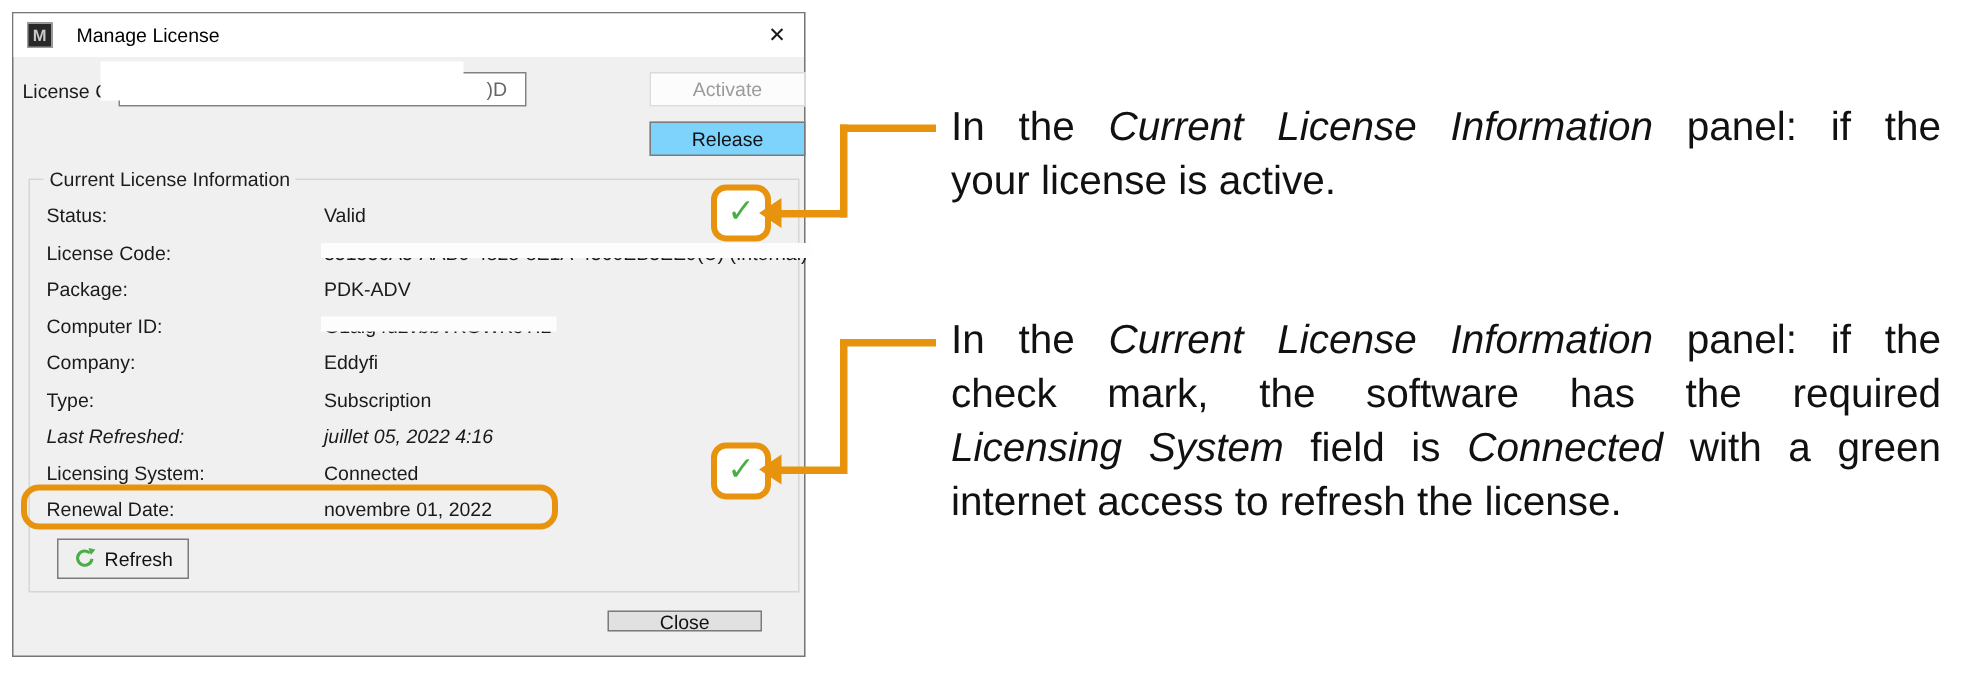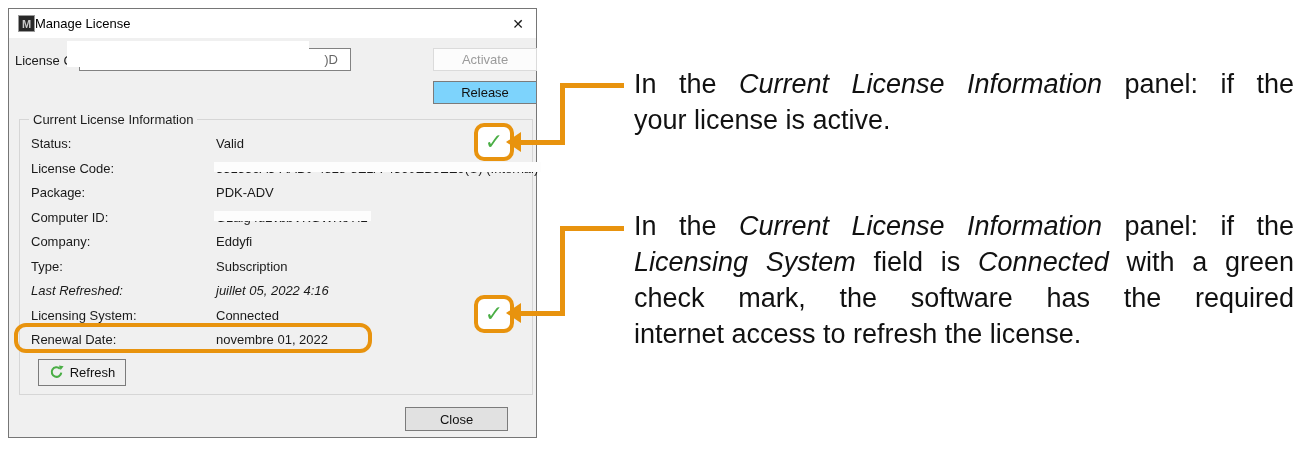--- a/index.html
+++ b/index.html
@@ -8,40 +8,40 @@
   .stage { position:relative; width:1309px; height:462px; background:#fff; overflow:hidden; }
 
   
   .dialog { position:absolute; left:8px; top:8px; width:529px; height:430px;
             background:#f0f0f0; border:1px solid #767676; font-size:13px; color:#1a1a1a; }
   .titlebar { position:absolute; left:0; top:0; width:100%; height:29px; background:#ffffff;
               display:flex; align-items:center; padding-left:9px; }
   .app-icon { width:17px; height:17px; background:#282828; border:1px solid #9a9a9a;
               color:#c9c9c9; font-size:11px; font-weight:bold;
               display:flex; align-items:center; justify-content:center; }
-  .win-title { margin-left:0; font-size:13px; color:#000; }
+  .win-title { margin-left:16px; font-size:13px; color:#000; }
   .close-btn { position:absolute; right:0; top:0; width:36px; height:29px; background:transparent;
                border:none; font-size:14px; color:#1a1a1a; cursor:pointer;
                font-family:"DejaVu Sans", sans-serif; }
 
   .license-label { position:absolute; left:6px; top:44px; line-height:15px; white-space:nowrap; }
   .license-input { position:absolute; left:70px; top:39px; width:272px; height:23px;
                    border:1px solid #828282; background:#fff; color:#666;
                    text-align:right; padding-right:12px; font-size:13px;
                    font-family:"Liberation Sans", sans-serif; z-index:1; }
   .redaction-box { position:absolute; left:58px; top:32px; width:242px; height:26px;
                    background:#ffffff; z-index:2; }
 
   .btn { position:absolute; font-size:13px; font-family:"Liberation Sans", sans-serif;
          display:flex; align-items:center; justify-content:center; cursor:pointer; }
   .btn-activate { left:424px; top:39px; width:104px; height:23px;
                   background:#fcfcfc; border:1px solid #dbdbdb; color:#9b9b9b; }
   .btn-release  { left:424px; top:72px; width:104px; height:23px;
                   background:#7dd3fc; border:1px solid #7b7b7b; color:#111; }
-  .btn-close    { left:396px; top:398px; width:103px; height:24px;
+  .btn-close    { left:396px; top:398px; width:103px; height:14px;
                   background:#e1e1e1; border:1px solid #7b7b7b; color:#111; }
 
   .groupbox { position:absolute; left:10px; top:110px; width:514px; height:276px;
               border:1px solid #d6d6d6; }
   .groupbox-legend { position:absolute; top:-8px; left:9px; background:#f0f0f0;
                      padding:0 4px; color:#1c1c1c; white-space:nowrap; }
   .info-row { position:absolute; left:0; width:100%; height:24px; line-height:24px; }
   .f-label { position:absolute; left:11px; white-space:nowrap; }
   .f-value { position:absolute; left:196px; white-space:nowrap; }
   .f-value.redacted { }
@@ -159,17 +159,17 @@
   <div class="conn" style="left:520px; top:311px; width:44px; height:5px;"></div>
   <div class="conn" style="left:560px; top:226px; width:5px; height:90px;"></div>
   <div class="conn" style="left:560px; top:226px; width:64px; height:5px;"></div>
 
   <div class="note note-1">
       <div class="note-line"><span>In the </span><i>Current License Information</i><span> panel: if the</span></div>
       <div class="note-line"><span>your license is active.</span></div>
     </div>
   <div class="note note-2">
       <div class="note-line"><span>In the </span><i>Current License Information</i><span> panel: if the</span></div>
+      <div class="note-line"><span>check mark, the software has the required</span></div>
       <div class="note-line"><i>Licensing System</i><span> field is </span><i>Connected</i><span> with a green</span></div>
-      <div class="note-line"><span>check mark, the software has the required</span></div>
       <div class="note-line"><span>internet access to refresh the license.</span></div>
     </div>
 </div>
 
 </body></html>

